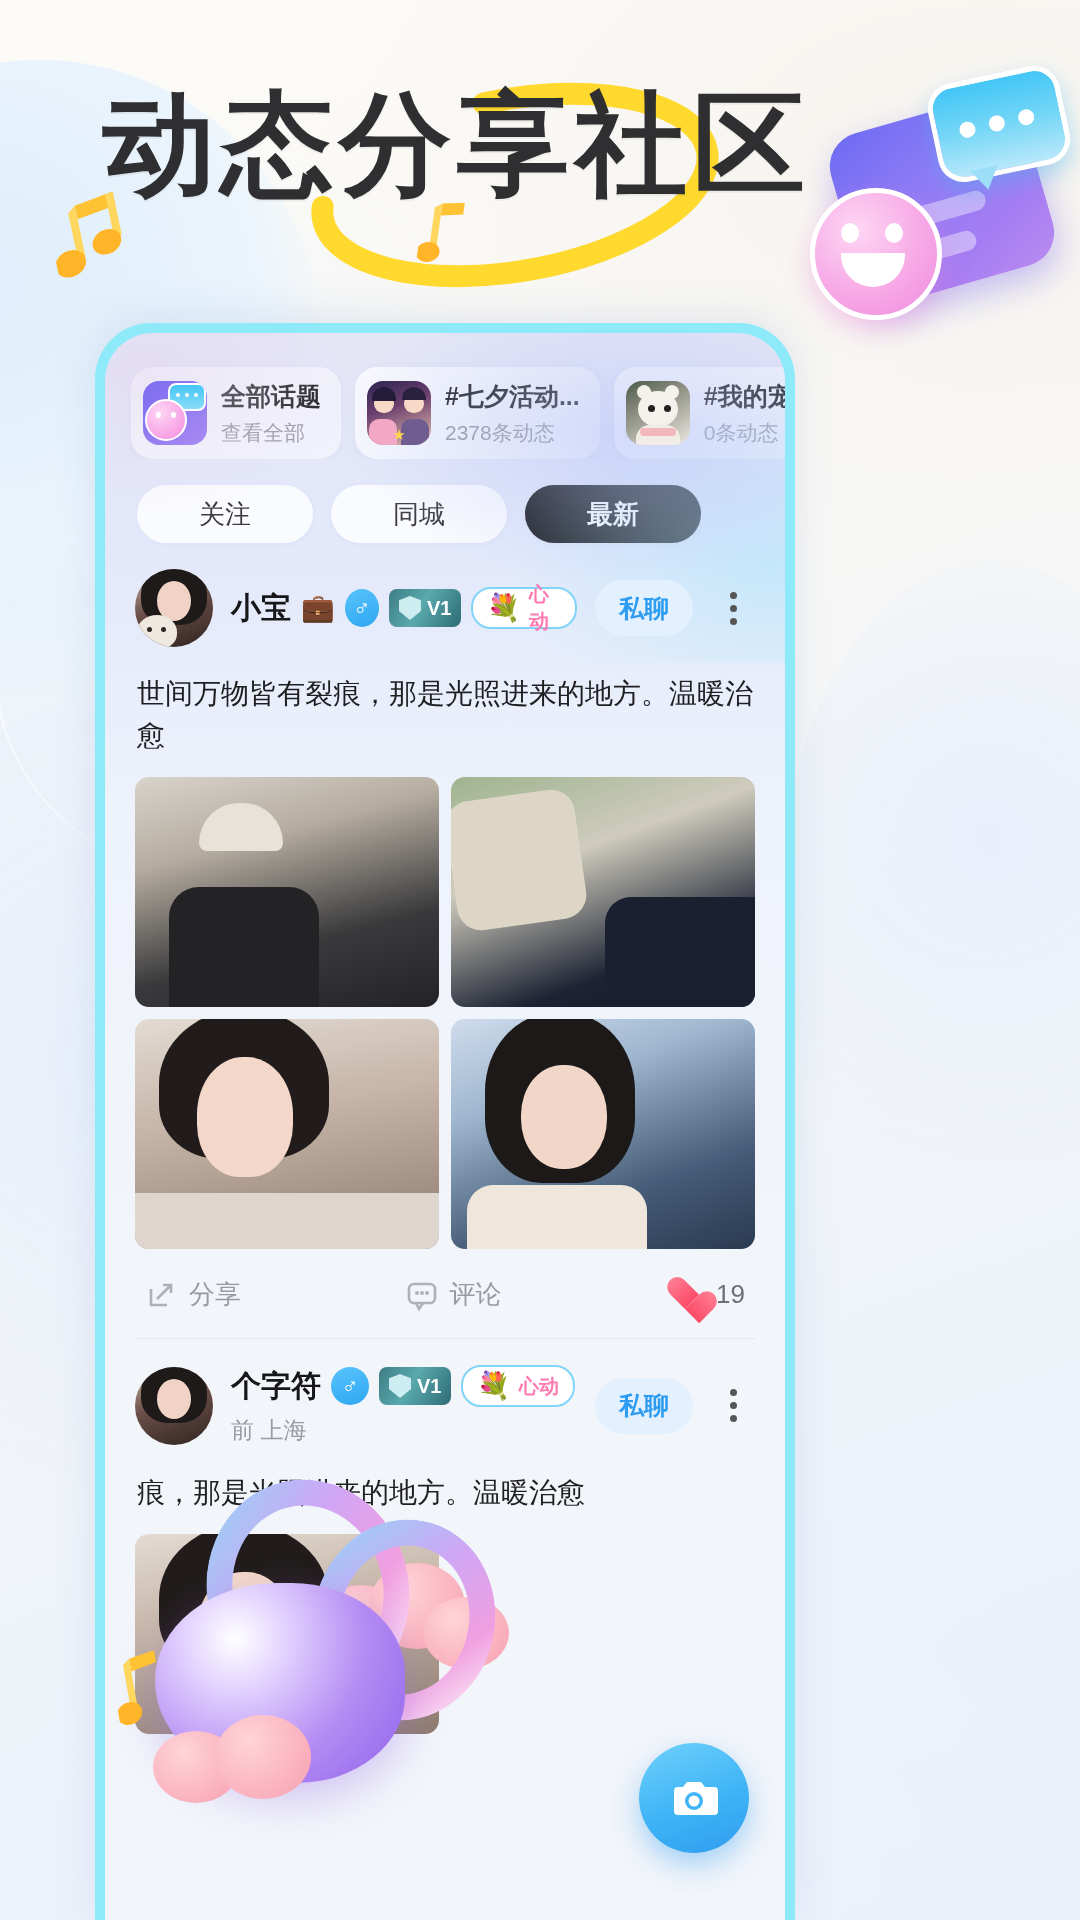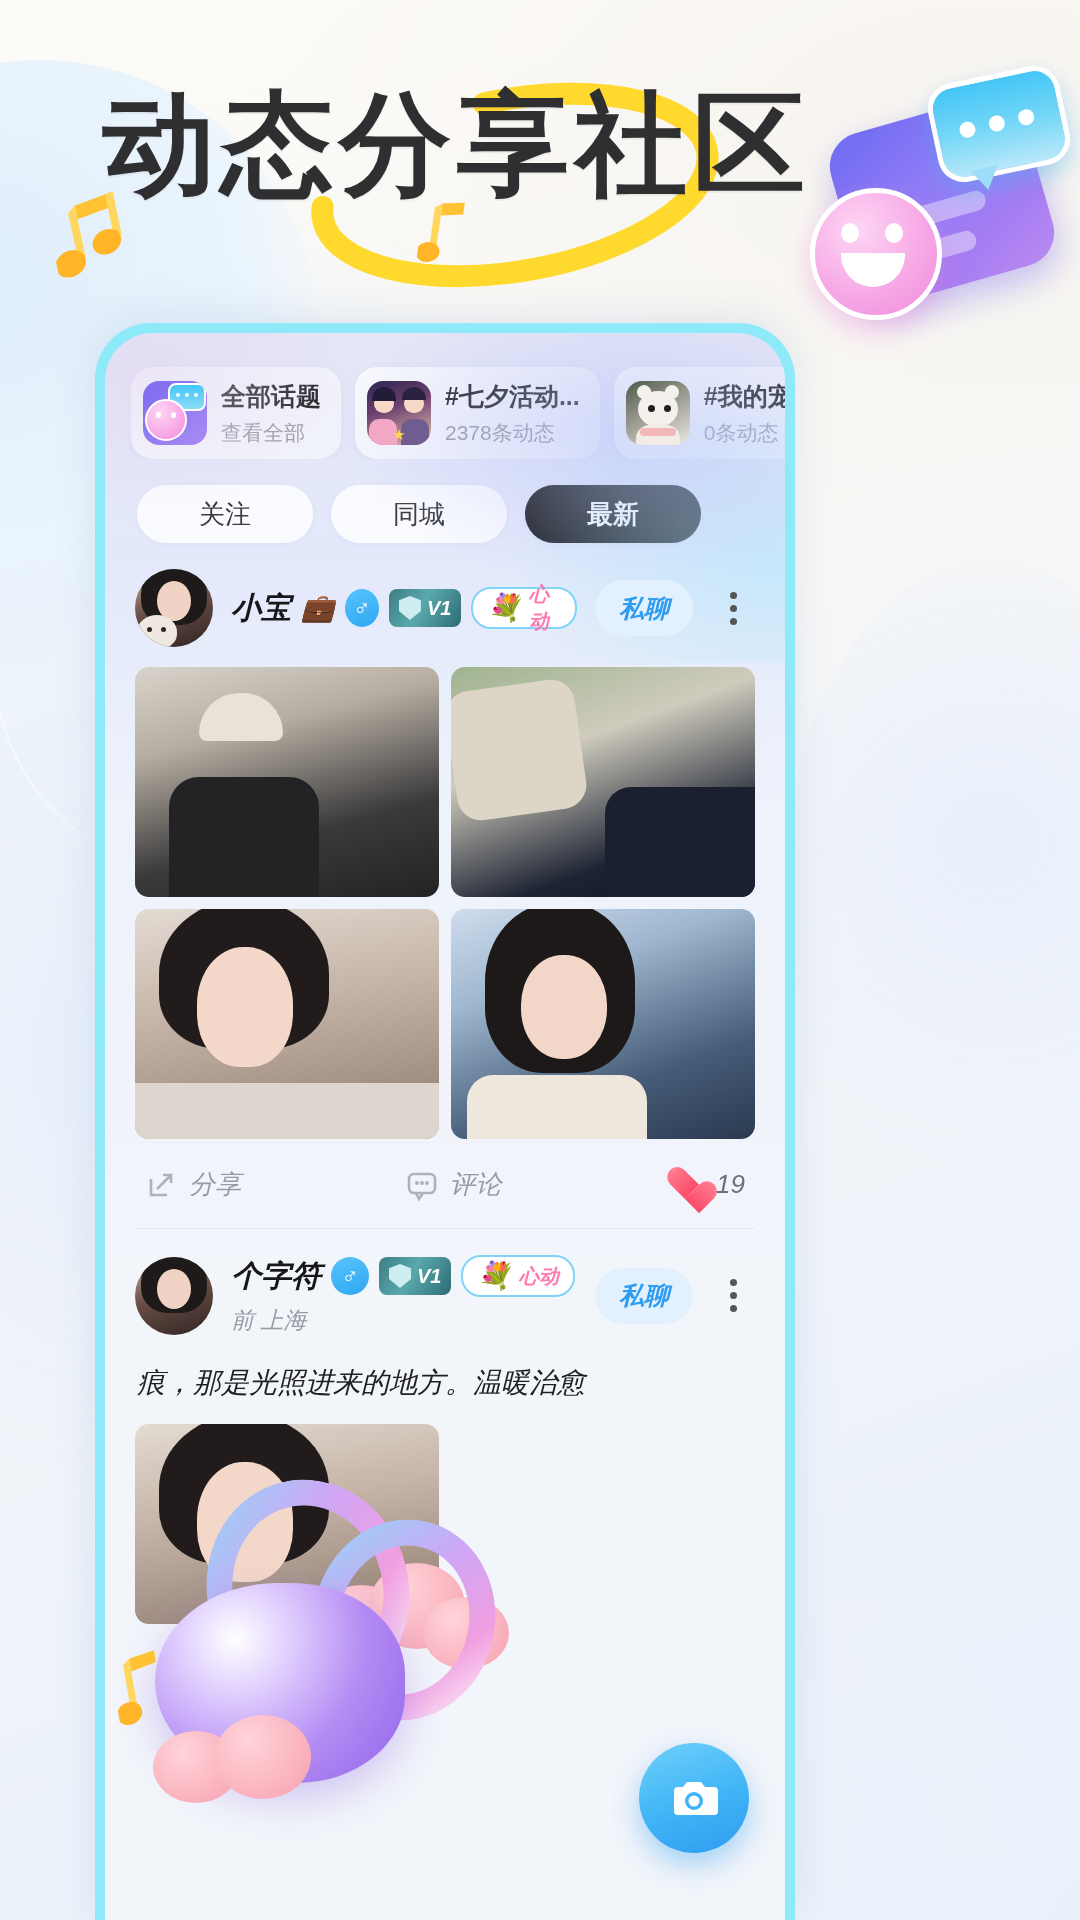--- a/index.html
+++ b/index.html
@@ -113,21 +113,21 @@
   .topic-sub{font-size:21px;color:#9a9aa4;white-space:nowrap;}
 
   
   .tabs{display:flex;gap:18px;padding:26px 0 0 32px;}
   .tab{height:58px;min-width:120px;padding:0 28px;border-radius:30px;display:flex;align-items:center;justify-content:center;
     font-size:26px;color:#3b3b40;background:rgba(255,255,255,.82);box-shadow:0 1px 5px rgba(150,165,205,.10);}
   .tab.active{background:#17171a;color:#fff;font-weight:700;}
 
   
   .feed{position:relative;padding:0 0 0 0;}
-  .post{padding:26px 30px 0 30px;font-style:italic;}
+  .post{padding:26px 30px 0 30px;}
   .post-head{display:flex;align-items:center;gap:18px;}
   .avatar{width:78px;height:78px;border-radius:50%;flex:0 0 auto;position:relative;overflow:hidden;
     background:linear-gradient(160deg,#c9b4a6 0%,#6b4f48 45%,#2f2320 100%);}
   .avatar .hair{position:absolute;left:6px;top:-6px;width:66px;height:62px;border-radius:50% 50% 40% 40%;background:#1e1a1a;}
   .avatar .face{position:absolute;left:22px;top:12px;width:34px;height:40px;border-radius:50%;background:#f0d3c4;}
   .avatar .cat{position:absolute;left:2px;bottom:-2px;width:40px;height:34px;border-radius:50% 50% 44% 44%;background:#efe8e0;}
   .avatar .cat i{position:absolute;top:12px;width:5px;height:5px;border-radius:50%;background:#2b2723;}
   .uinfo{display:flex;flex-direction:column;gap:8px;flex:1;min-width:0;}
   .urow{display:flex;align-items:center;gap:10px;flex-wrap:nowrap;}
   .uname{font-size:30px;font-weight:700;color:#17171a;white-space:nowrap;}
@@ -345,20 +345,21 @@
           </div>
         </div>
         <div class="chat-btn">私聊</div>
         <div class="kebab">
               <i></i>
               <i></i>
               <i></i>
             </div>
       </div>
 
+      <div class="post-text">世间万物皆有裂痕，那是光照进来的地方。温暖治愈</div>
 
       <div class="grid">
         <div class="ph ph1">
               <span class="hat"></span>
               <span class="body"></span>
             </div>
         <div class="ph ph2">
               <span class="blanket"></span>
               <span class="dark"></span>
             </div>

